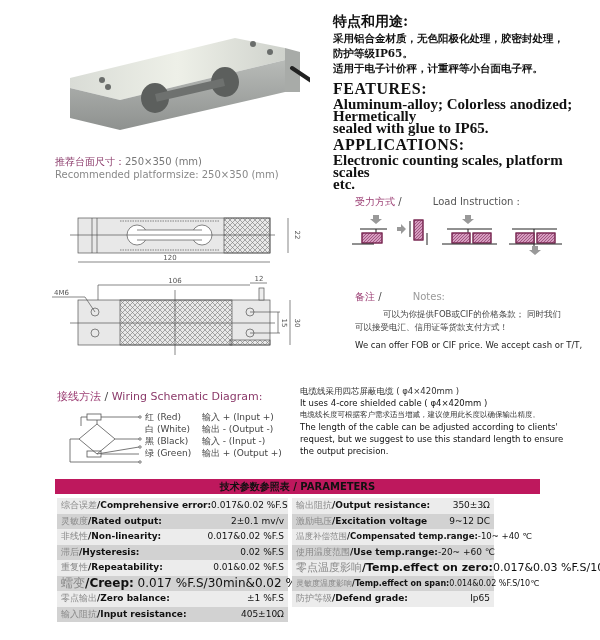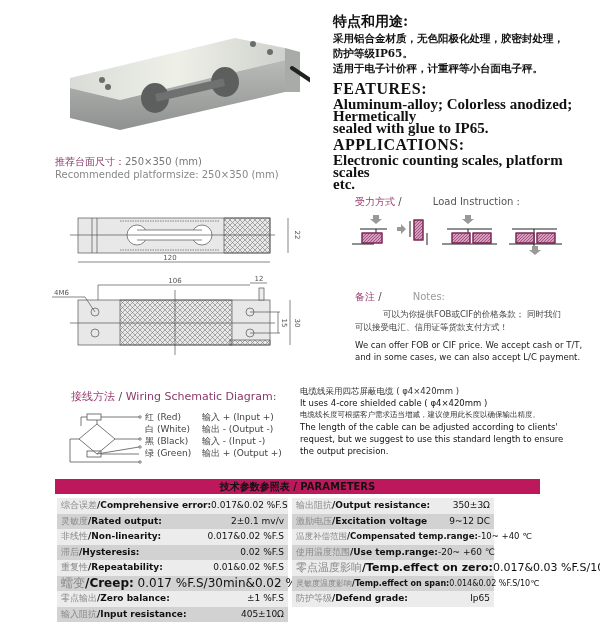--- a/index.html
+++ b/index.html
@@ -194,24 +194,23 @@
   </g>
 </svg>
 
 <div class="abs" style="left:355px; top:290px; width:245px;">
   <div class="pink-label"><span>备注</span><span class="sep"> / </span><span class="gray-label" style="color:#999;">Notes:</span></div>
 </div>
 <div class="abs" style="left:355px; top:308px; width:245px;">
   <div class="notes-cn" style="text-indent:28px;">可以为你提供FOB或CIF的价格条款； 同时我们</div>
   <div class="notes-cn">可以接受电汇、信用证等货款支付方式！</div>
   <div class="notes-en" style="margin-top:5px;">We can offer FOB or CIF price. We accept cash or T/T,</div>
-  <div class="notes-en">and in some cases, we can also accept L/C payment.</div>
-</div>
-
-<div class="abs pink-label" style="left:71px; top:389px; font-size:11px;">
+</div>
+
+<div class="abs pink-label" style="left:57px; top:389px; font-size:11px;">
   <span>接线方法</span><span class="sep"> / </span><span style="color:#8b3a6a;">Wiring Schematic Diagram:</span>
 </div>
 <svg class="abs" style="left:65px; top:412px;" width="80" height="55" viewBox="0 0 80 55">
   <g stroke="#555" stroke-width="0.8" fill="none">
     <rect x="22" y="2" width="14" height="6"></rect>
       <line x1="16" y1="5" x2="22" y2="5"></line>
       <line x1="36" y1="5" x2="74" y2="5"></line>
     <rect x="22" y="39" width="14" height="6"></rect>
       <line x1="36" y1="42" x2="74" y2="42"></line>
     <line x1="16" y1="5" x2="16" y2="14"></line>

